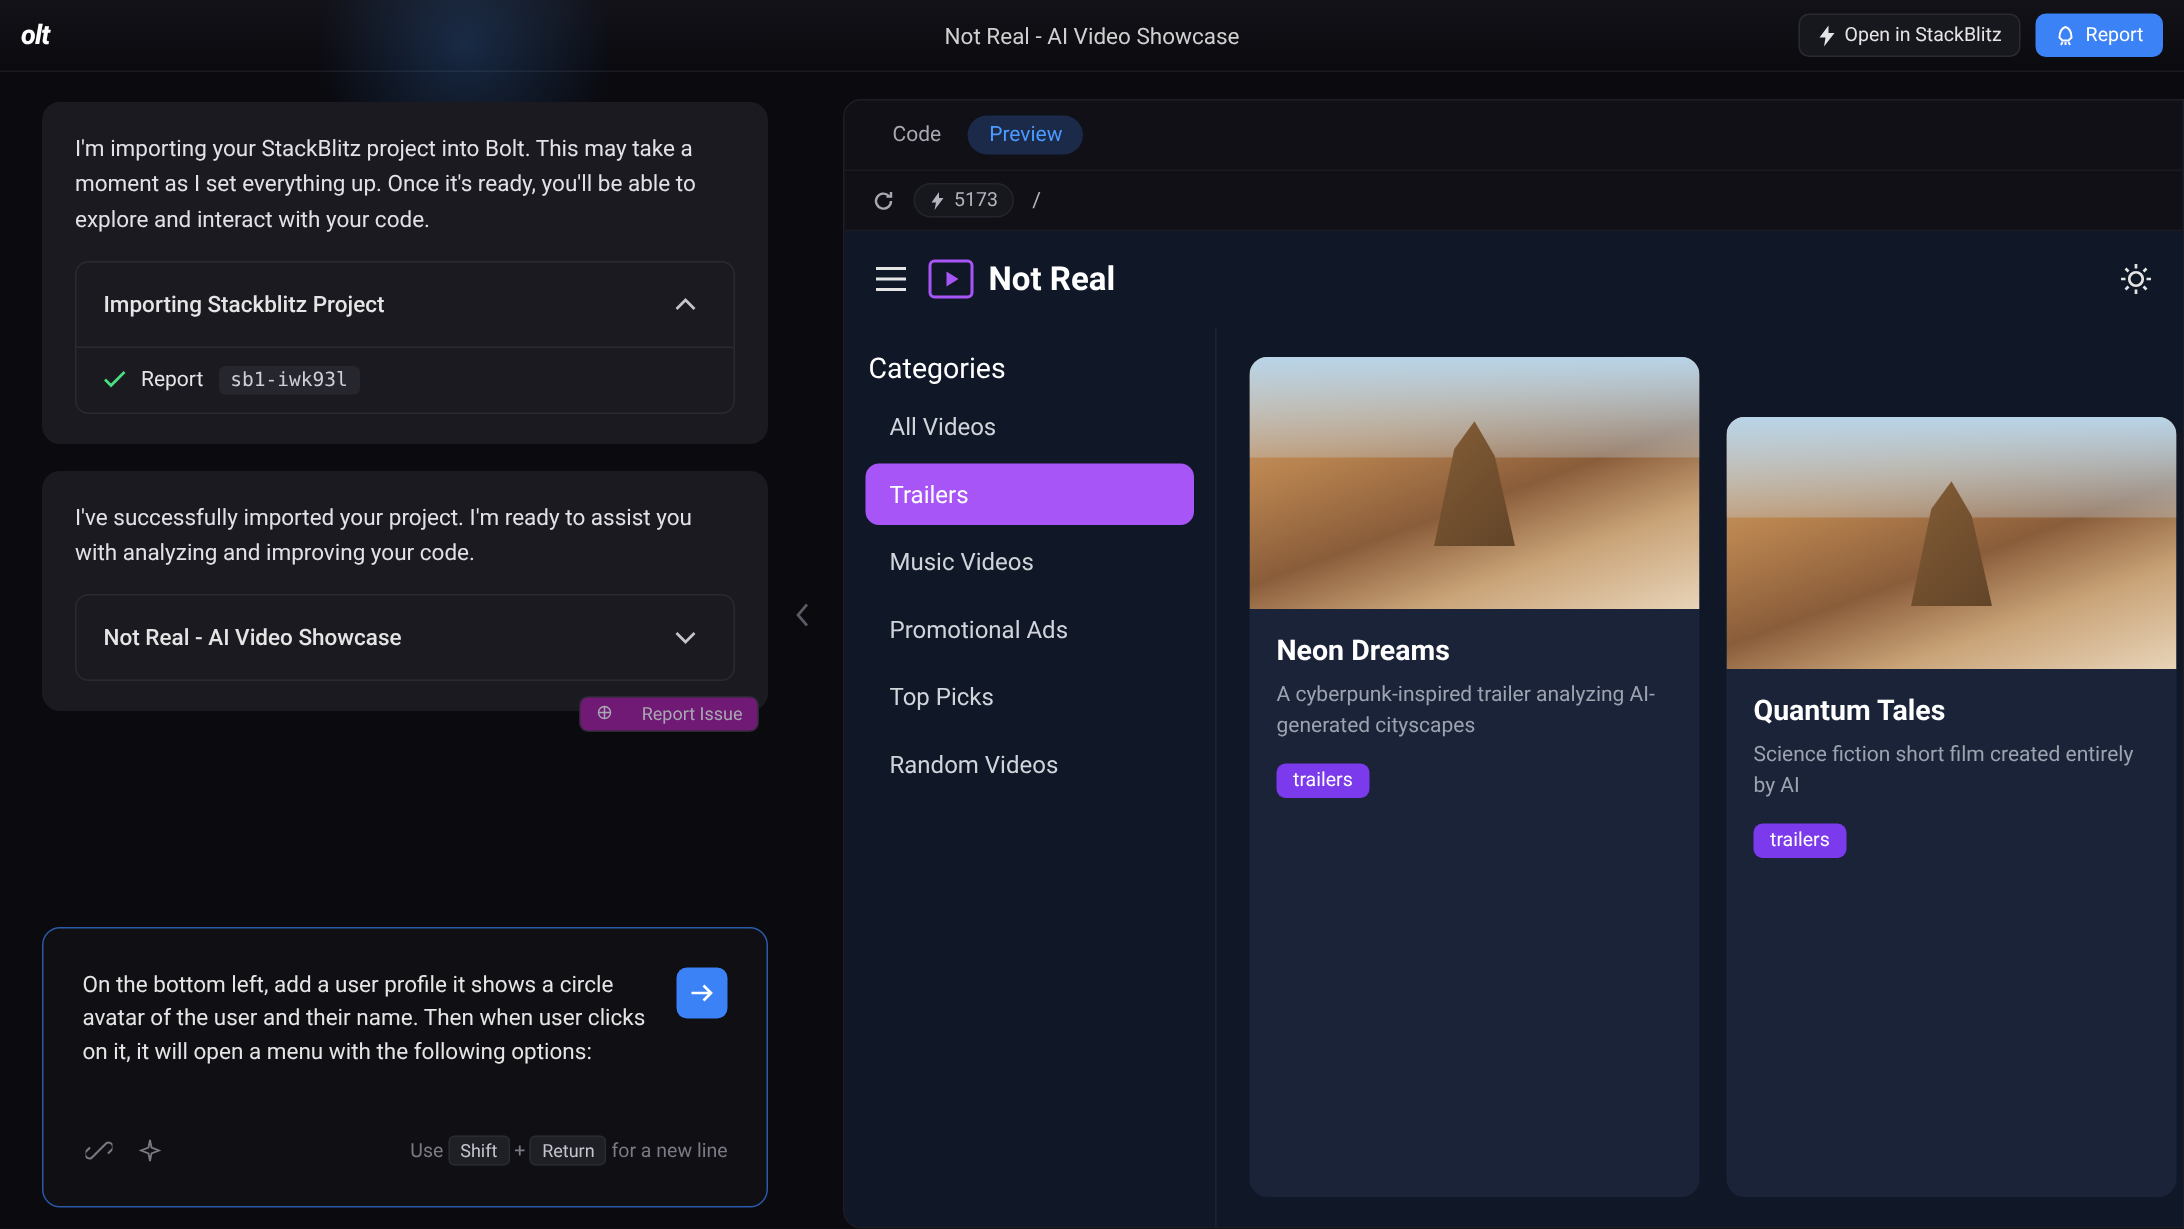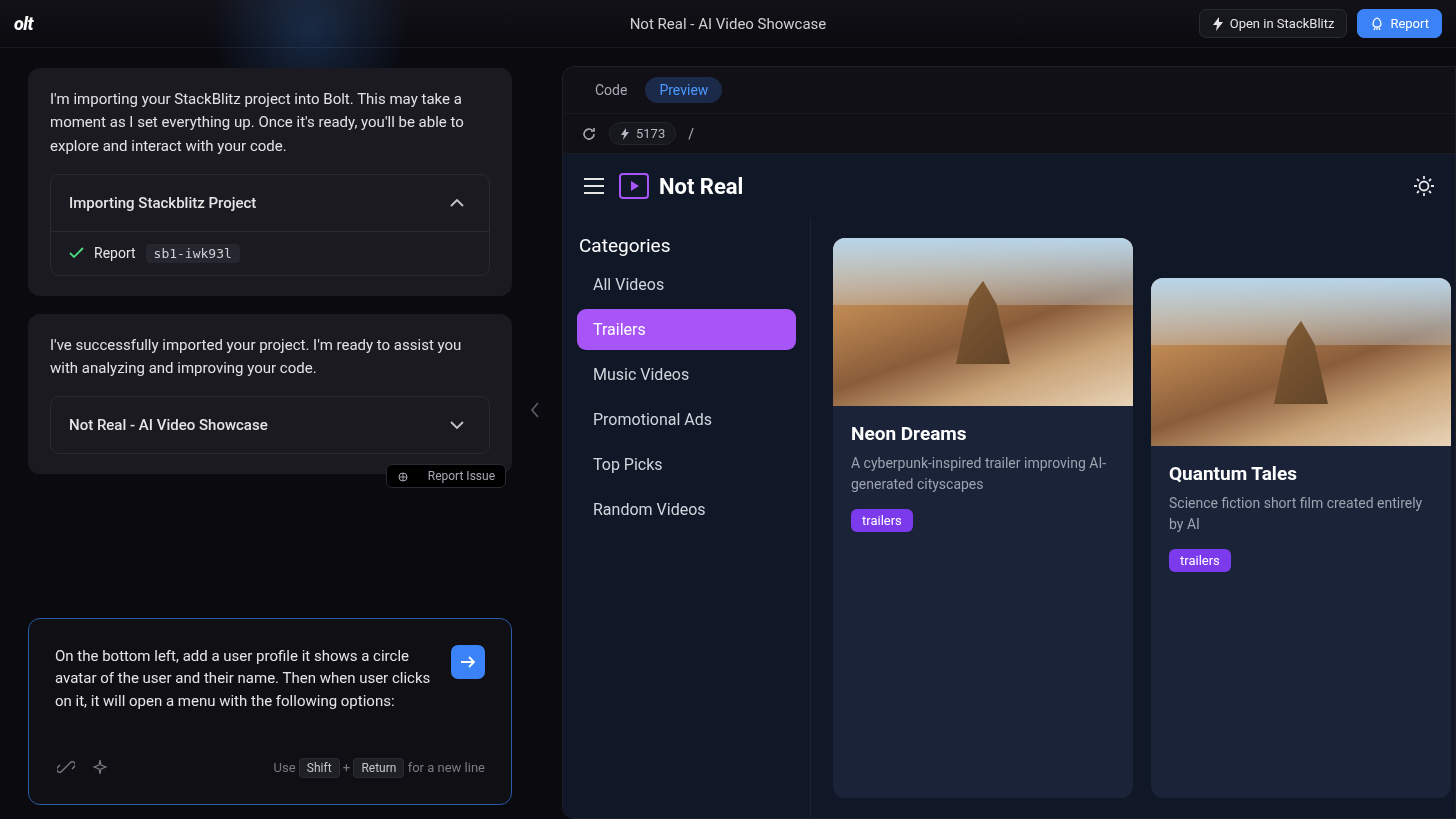--- a/index.html
+++ b/index.html
@@ -43,21 +43,21 @@
 .msg-card { background: #1a1a20; border-radius: 12px; padding: 20px 22px; position: relative; }
 .msg-text { color: #e1e1e6; font-size: 15px; line-height: 1.55; }
 .sub-card { margin-top: 16px; border: 1px solid #2a2a33; border-radius: 9px; overflow: hidden; }
 .sub-card-header { display: flex; align-items: center; justify-content: space-between; padding: 14px 18px; border-bottom: 1px solid #2a2a33; }
 .sub-card-header.no-border { border-bottom: none; }
 .sub-card-title { font-size: 15px; color: #e5e5e5; font-weight: 500; }
 .chev { width: 28px; height: 28px; display: flex; align-items: center; justify-content: center; cursor: pointer; }
 .sub-card-body { padding: 12px 18px; display: flex; align-items: center; gap: 10px; font-size: 14px; }
 .check { color: #4ade80; }
 .code-chip { background: #26262e; padding: 2px 8px; border-radius: 4px; font-family: ui-monospace, monospace; font-size: 13px; color: #cfcfd6; }
-.report-chip { position: absolute; right: 6px; bottom: -14px; background: #000000; border: 1px solid #2a2a33; color: #a8a8b2; font-size: 12px; padding: 4px 10px; border-radius: 6px; display: flex; align-items: flex-end; gap: 19px; cursor: pointer; }
+.report-chip { position: absolute; right: 6px; bottom: -14px; background: #701a75; border: 1px solid #2a2a33; color: #a8a8b2; font-size: 12px; padding: 4px 10px; border-radius: 6px; display: flex; align-items: flex-start; gap: 19px; cursor: pointer; }
 .input-box {
   margin-top: auto;
   border: 1px solid #2a5aa8; border-radius: 12px; background: #0f0f14;
   padding: 26px; display: flex; flex-direction: column; gap: 44px;
   position: relative;
 }
 .input-row { display: flex; gap: 12px; align-items: flex-start; }
 .input-text { flex: 1; color: #e5e5e5; font-size: 15px; line-height: 1.5; }
 .send-btn { width: 34px; height: 34px; background: #3b82f6; border-radius: 7px; display: flex; align-items: center; justify-content: center; cursor: pointer; flex-shrink: 0; }
 .input-footer { display: flex; align-items: center; justify-content: space-between; font-size: 13px; color: #7a7a85; }
@@ -257,21 +257,21 @@
             <div class="cat-item">Music Videos</div>
             <div class="cat-item">Promotional Ads</div>
             <div class="cat-item">Top Picks</div>
             <div class="cat-item">Random Videos</div>
           </div>
           <div class="content">
             <div class="video-card">
               <div class="thumb"></div>
               <div class="card-body">
                 <div class="card-title">Neon Dreams</div>
-                <div class="card-desc">A cyberpunk-inspired trailer improving AI-generated cityscapes</div>
+                <div class="card-desc">A cyberpunk-inspired trailer analyzing AI-generated cityscapes</div>
                 <span class="tag">trailers</span>
               </div>
             </div>
             <div class="video-card partial">
               <div class="thumb"></div>
               <div class="card-body">
                 <div class="card-title">Quantum Tales</div>
                 <div class="card-desc">Science fiction short film created entirely by AI</div>
                 <span class="tag">trailers</span>
               </div>

